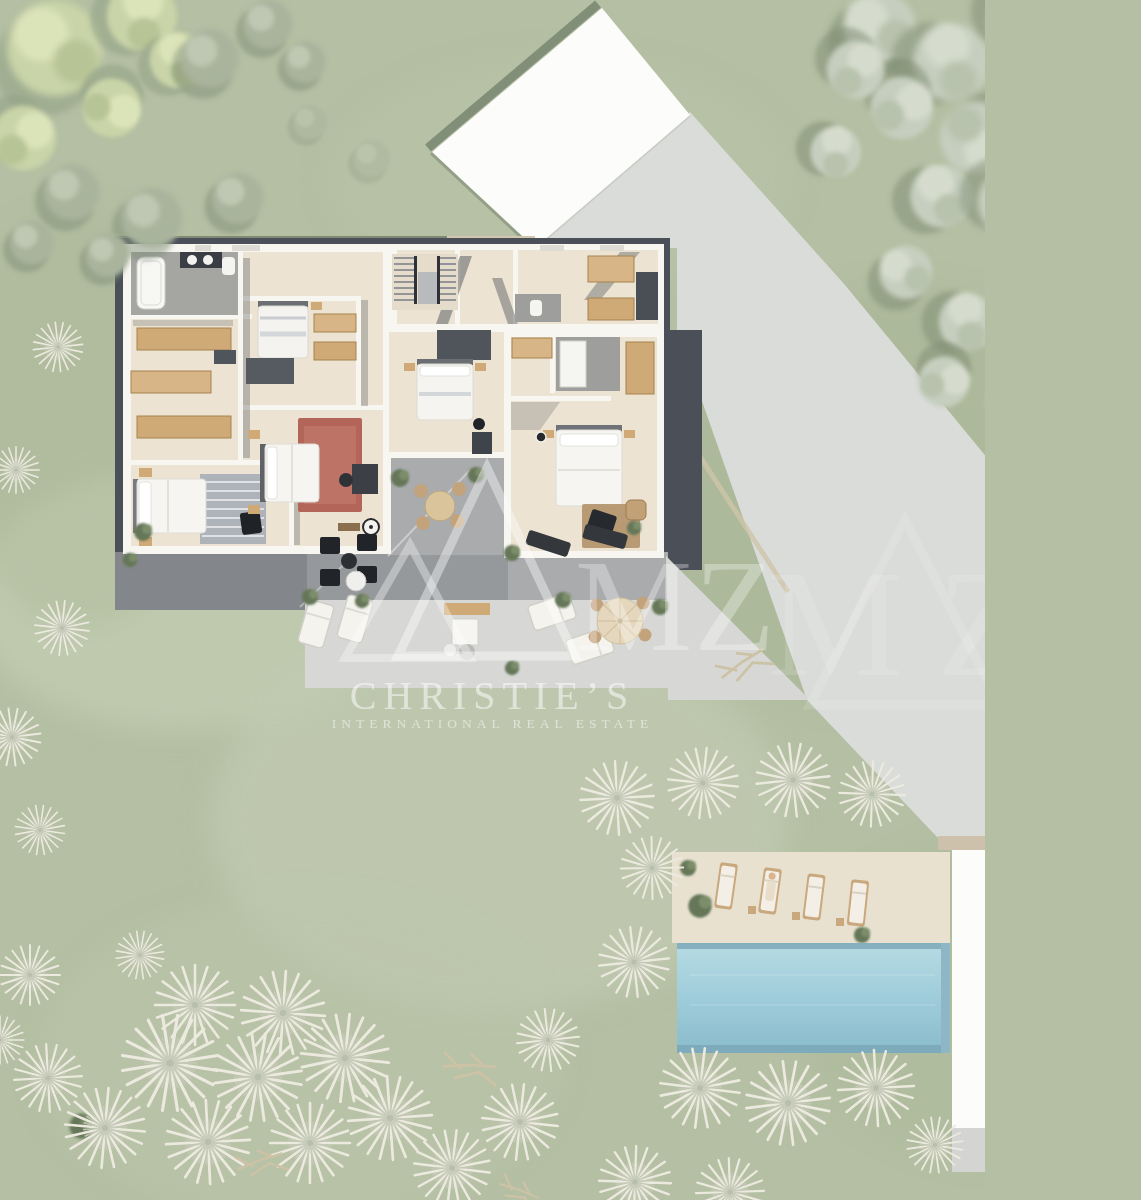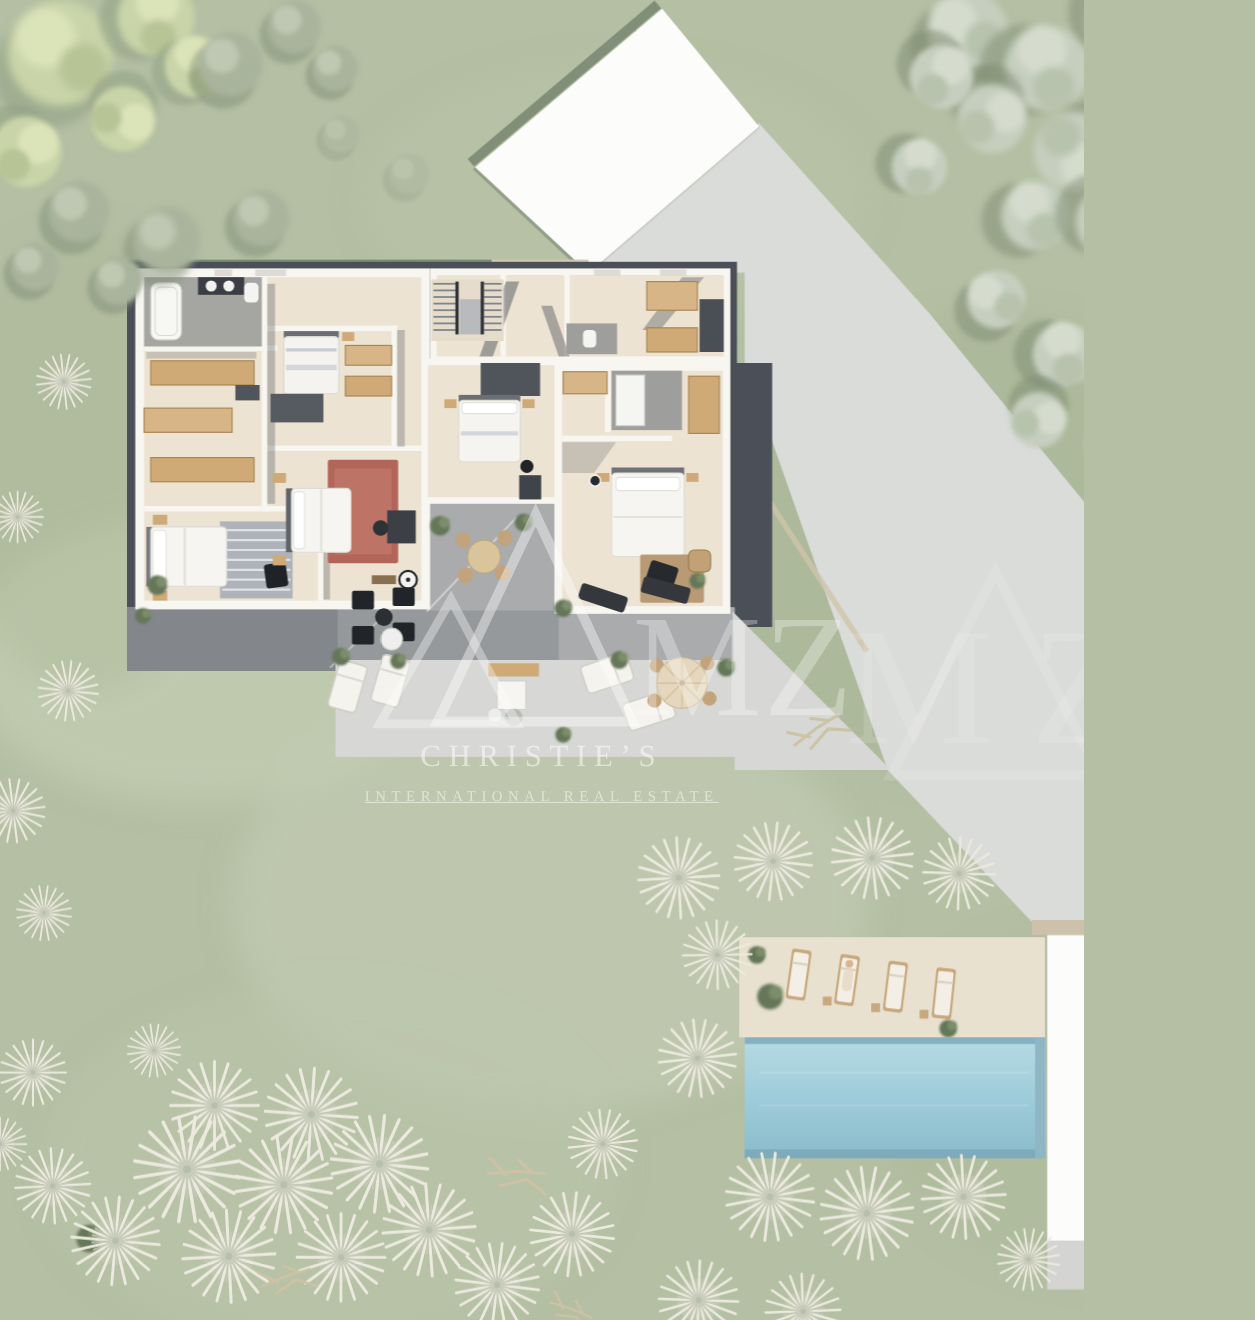--- a/index.html
+++ b/index.html
@@ -1,22 +1,22 @@
 <!DOCTYPE html>
 <html><head>
 <meta charset="utf-8">
 <style>
   html,body{margin:0;padding:0;background:#b4bfa3;}
   #stage{position:relative;width:985px;height:1200px;overflow:hidden;
          font-family:"Liberation Serif", serif;}
   #stage svg{position:absolute;left:0;top:0;}
   .wm{position:absolute;left:0;right:0;text-align:center;color:rgba(255,255,255,0.52);
       pointer-events:none;white-space:nowrap;}
-  .wm-brand{top:672px;font-size:28px;letter-spacing:7px;font-weight:400;}
-  .wm-sub{top:716px;font-size:13.5px;letter-spacing:5px;color:rgba(255,255,255,0.50);text-decoration:underline;}
+  .wm-brand{top:672px;font-size:40px;letter-spacing:7px;font-weight:400;}
+  .wm-sub{top:716px;font-size:13.5px;letter-spacing:5px;color:rgba(255,255,255,0.50);}
   .wm-logo{position:absolute;left:575px;top:540px;font-size:132px;letter-spacing:2px;
            color:rgba(255,255,255,0.30);pointer-events:none;line-height:1;}
   .wm-logo2{position:absolute;left:768px;top:548px;font-size:152px;letter-spacing:34px;
            color:rgba(255,255,255,0.13);pointer-events:none;line-height:1;}
 </style>
 </head>
 <body>
 
 <div id="stage">
 <svg width="1141" height="1200" viewBox="0 0 1141 1200">

